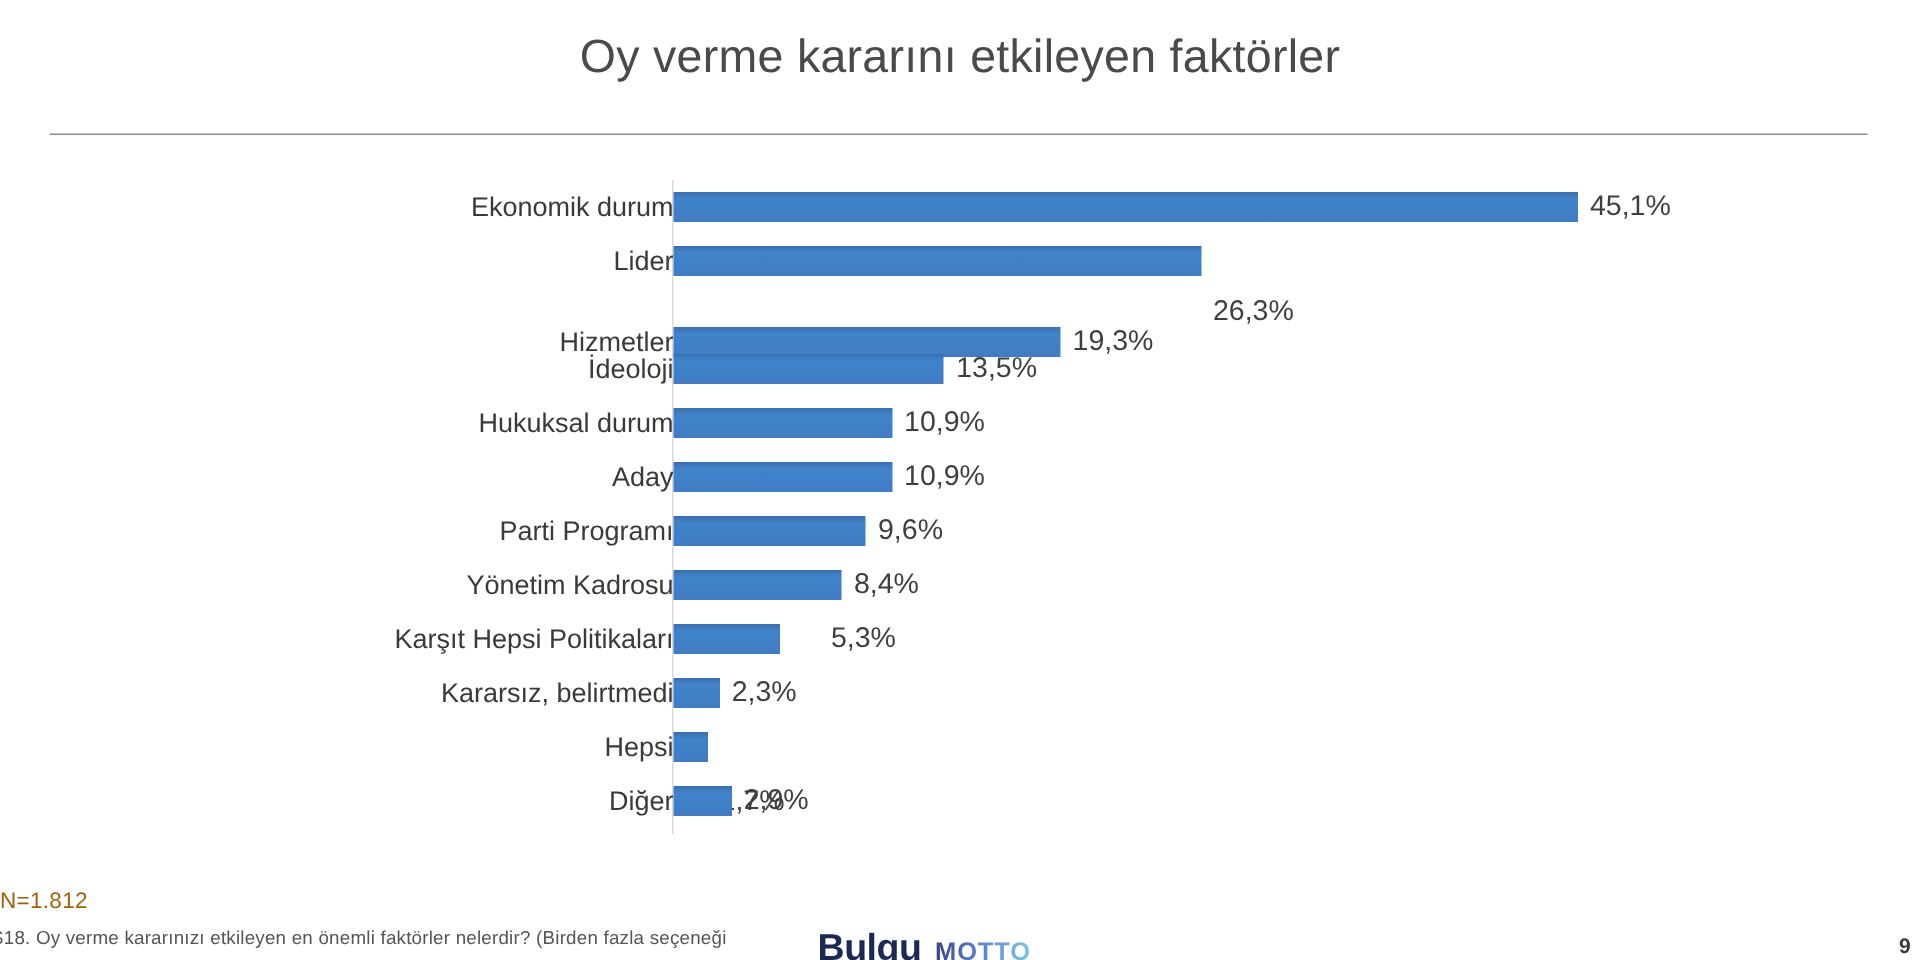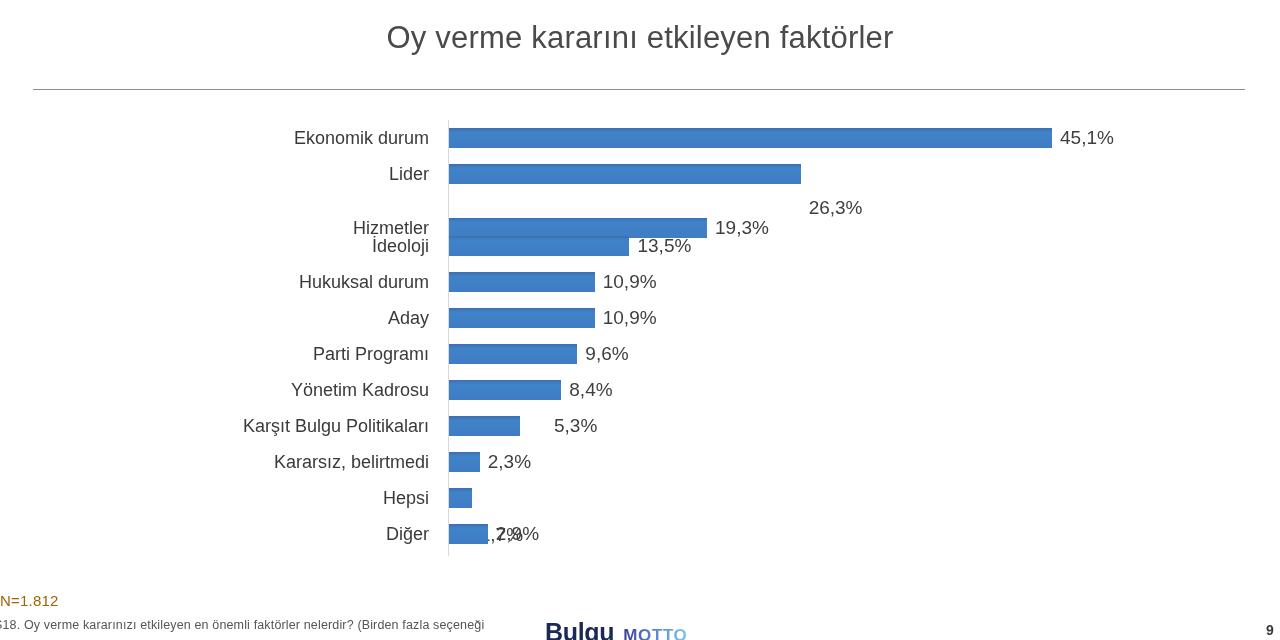--- a/index.html
+++ b/index.html
@@ -59,21 +59,21 @@
     background: #d9d9d9;
   }
   .bar-row {
     position: absolute;
     left: 0;
     width: 1280px;
     height: 36px;
   }
   .cat-label {
     position: absolute;
-    right: 851px; 
+    right: 831px; 
     top: 0;
     height: 36px;
     line-height: 36px;
     font-size: 18px;
     color: #3a3a3a;
     white-space: nowrap;
     text-align: right;
   }
   .bar-track {
     position: absolute;
@@ -217,21 +217,21 @@
       </div>
     </div>
     <div class="bar-row" style="top: 260px;">
       <div class="cat-label">Yönetim Kadrosu</div>
       <div class="bar-track">
         <div class="bar" style="width: 112.31px;"></div>
         <div class="bar-value" style="left: 120.31px;">8,4%</div>
       </div>
     </div>
     <div class="bar-row" style="top: 296px;">
-      <div class="cat-label">Karşıt Bulgu Politikaları</div>
+      <div class="cat-label">Karşıt Hepsi Politikaları</div>
       <div class="bar-track">
         <div class="bar" style="width: 70.8625px;"></div>
         <div class="bar-value" style="left: 93px; margin-left: 12px;">5,3%</div>
       </div>
     </div>
     <div class="bar-row" style="top: 332px;">
       <div class="cat-label">Kararsız, belirtmedi</div>
       <div class="bar-track">
         <div class="bar" style="width: 30.7517px;"></div>
         <div class="bar-value" style="left: 38.7517px;">2,3%</div>

